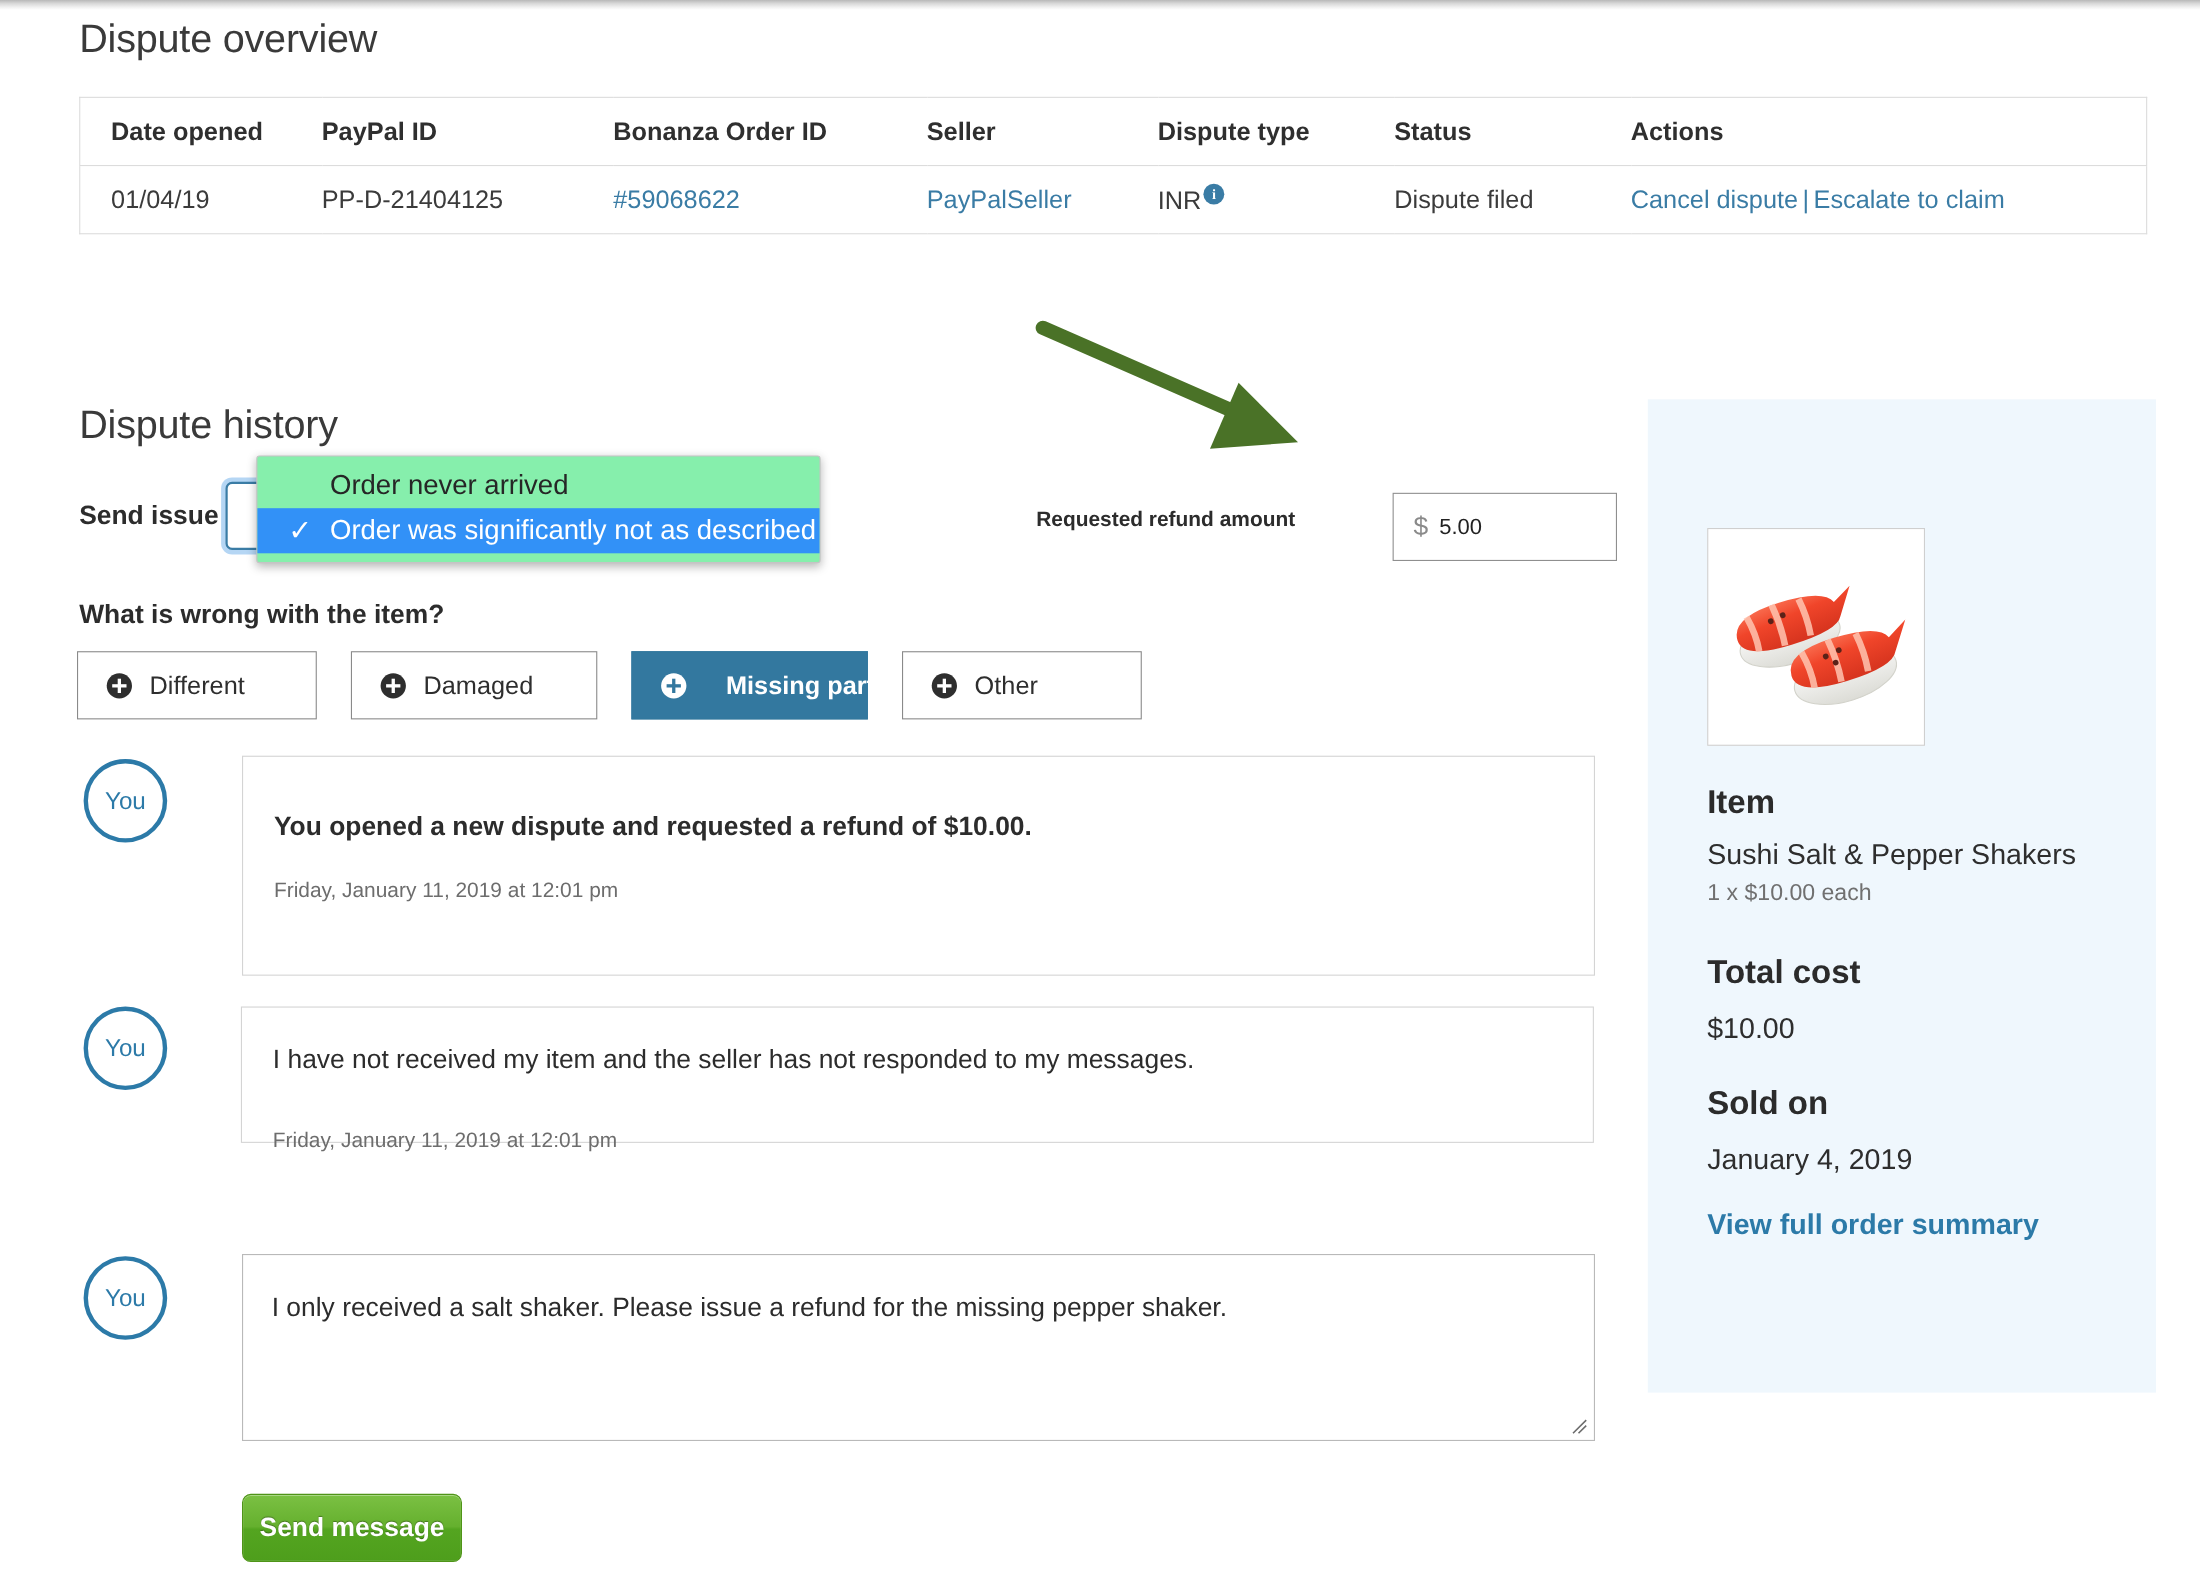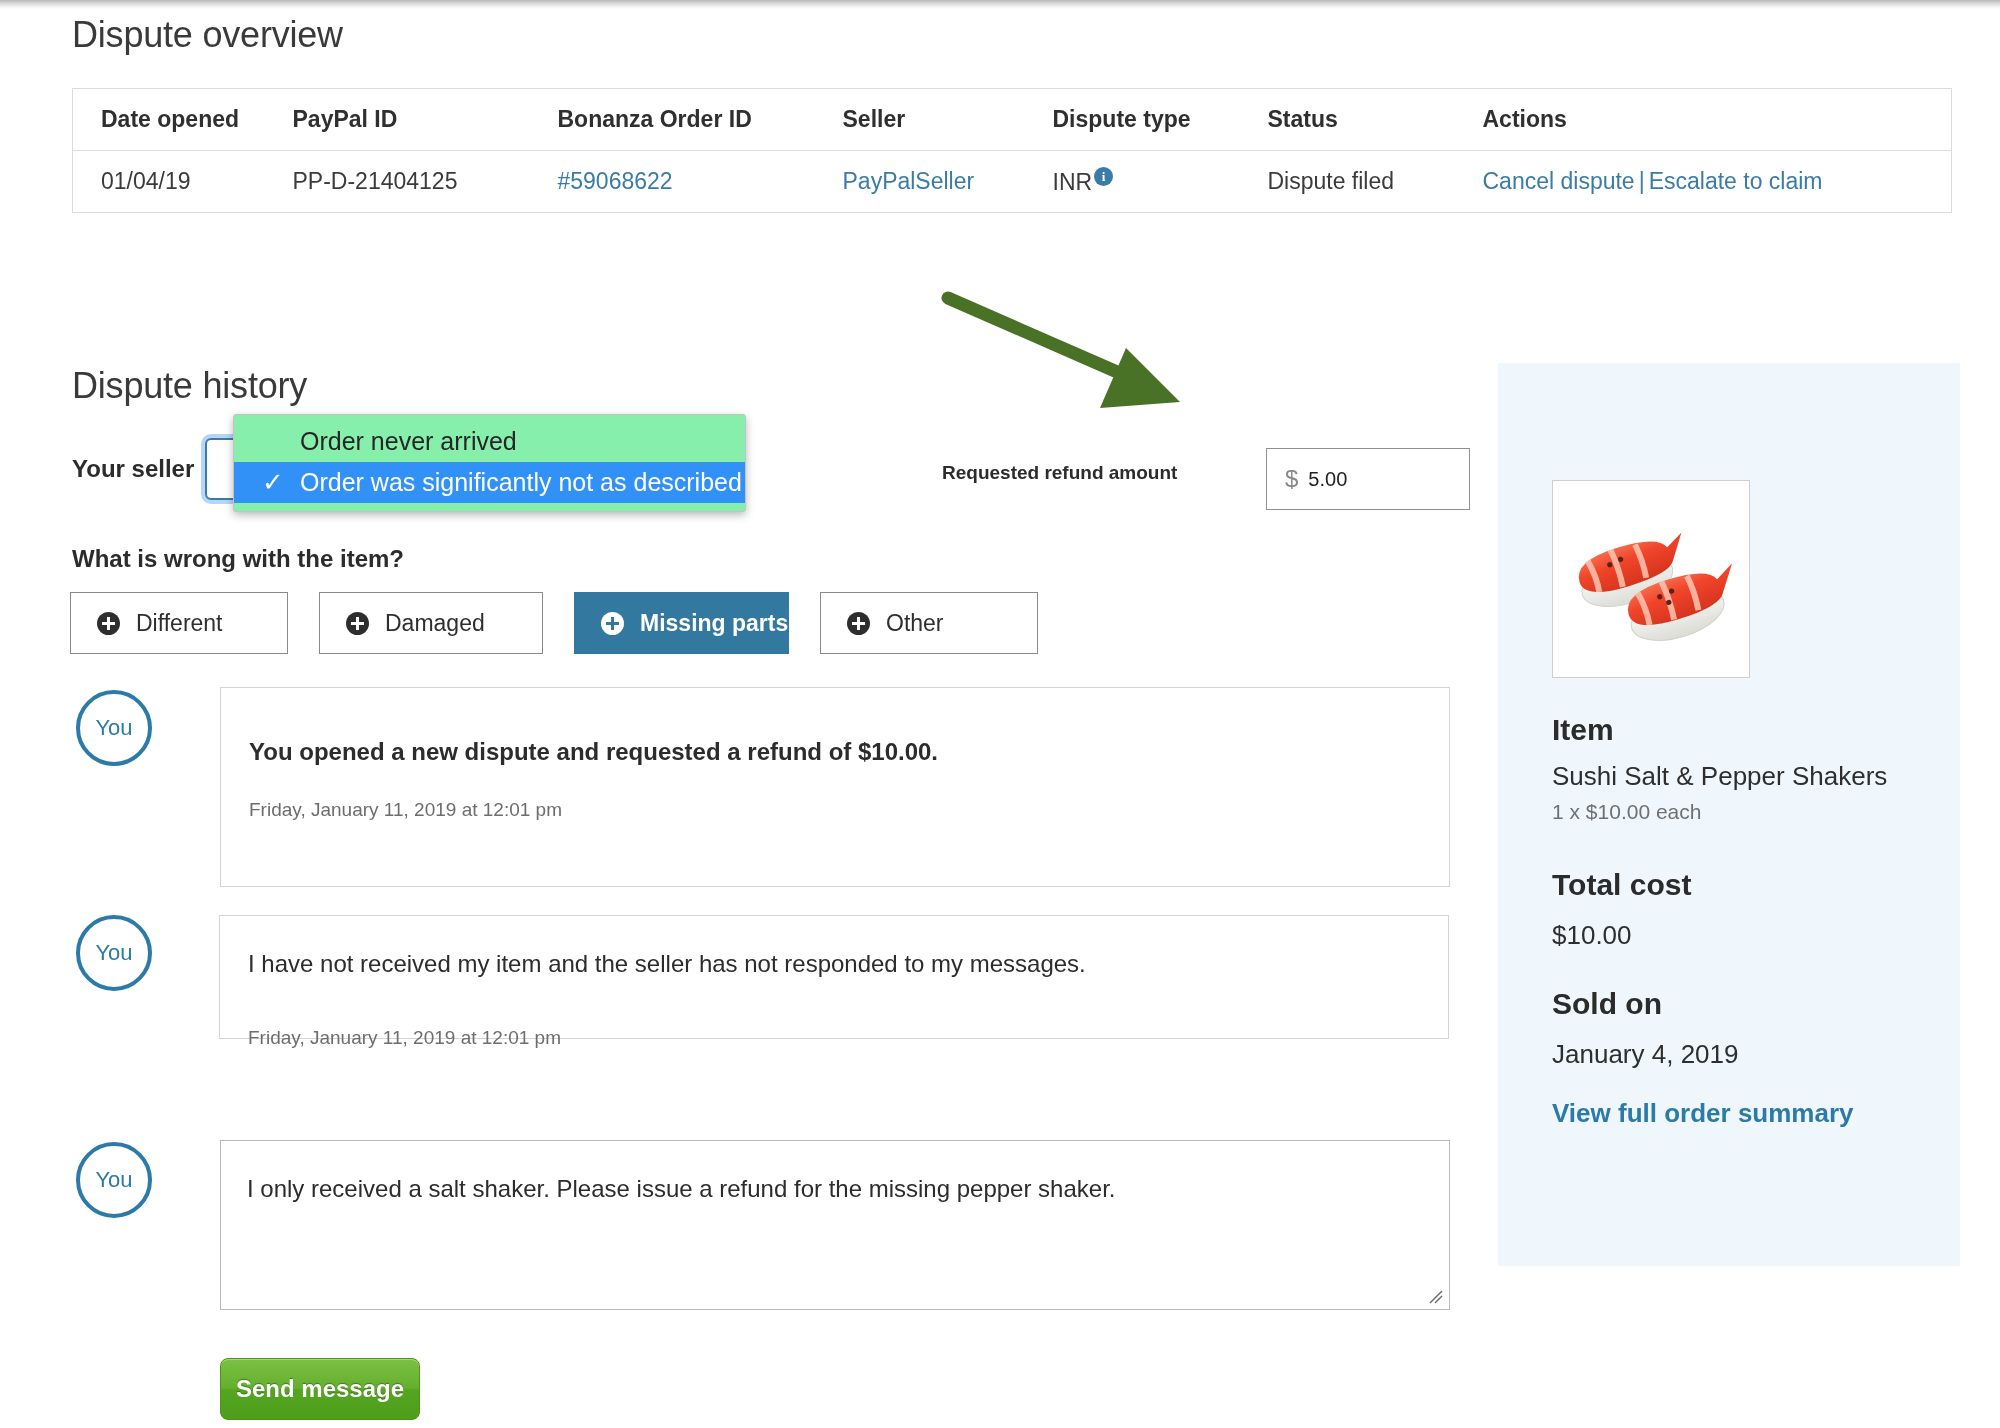--- a/index.html
+++ b/index.html
@@ -199,21 +199,21 @@
   .plus-icon::before, .plus-icon::after {
     content: ""; position: absolute; background: #ffffff;
   }
   .opt-btn.active .plus-icon::before,
   .opt-btn.active .plus-icon::after { background: #33789f; }
   .plus-icon::before { left: 5px; top: 10px; width: 13px; height: 3px; }
   .plus-icon::after  { left: 10px; top: 5px; width: 3px; height: 13px; }
 
   .w-damaged   { width: 224px; }
   .w-different { width: 218px; }
-  .w-missing   { width: 215px; }
+  .w-missing   { width: 215px; gap: 20px; }
   .w-other     { width: 218px; }
   .avatar {
     position: absolute;
     width: 76px; height: 76px;
     border: 4px solid #2c7aa8;
     border-radius: 50%;
     background: #fff;
     display: flex; align-items: center; justify-content: center;
     font-size: 22px; color: #2c7aa8;
   }
@@ -359,21 +359,21 @@
   </tbody>
     </table>
 
   <svg id="green-arrow" width="280" height="140" viewBox="0 0 280 140">
     <line x1="8" y1="8" x2="200" y2="92" stroke="#4a7227" stroke-width="13" stroke-linecap="round"></line>
     <polygon points="186,58 240,112 160,118" fill="#4a7227"></polygon>
   </svg>
 
   <div class="section-title" id="history-title">Dispute history</div>
 
-  <div id="your-issue-label">Your seller</div>
+  <div id="your-issue-label">Send issue</div>
 
   <div id="issue-select-box"></div>
 
   <div id="issue-dropdown">
     <div class="dd-item">
       <span>Order never arrived</span>
     </div>
     <div class="dd-item selected">
       <span class="dd-check">✓</span>
       <span>Order was significantly not as described</span>

